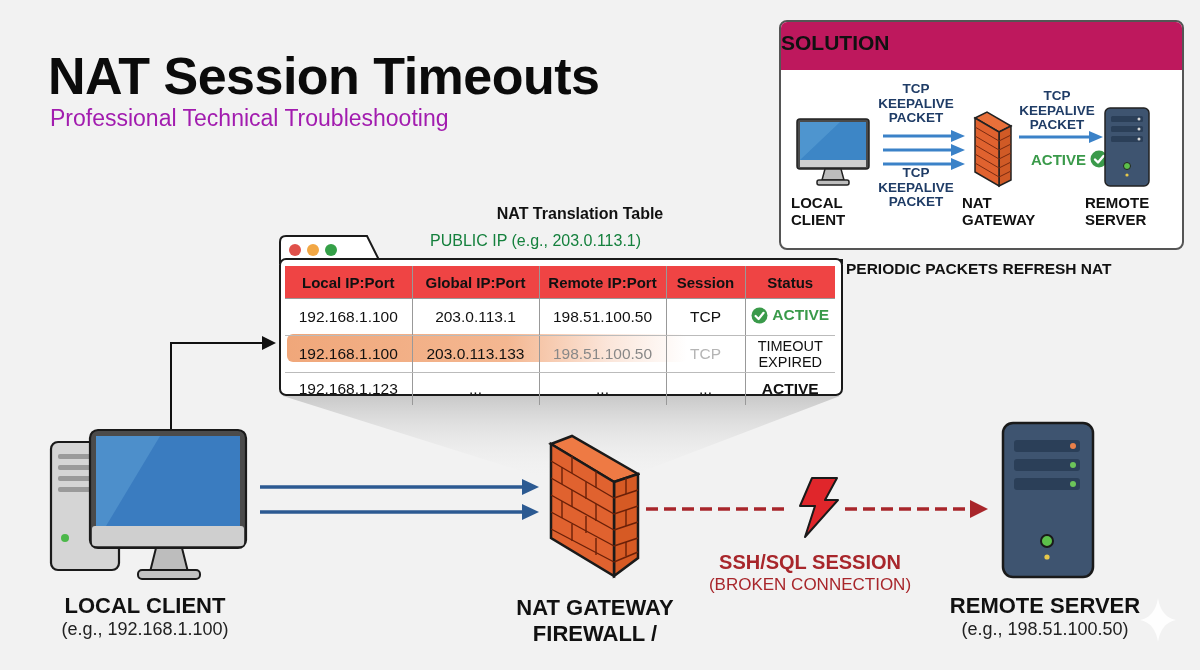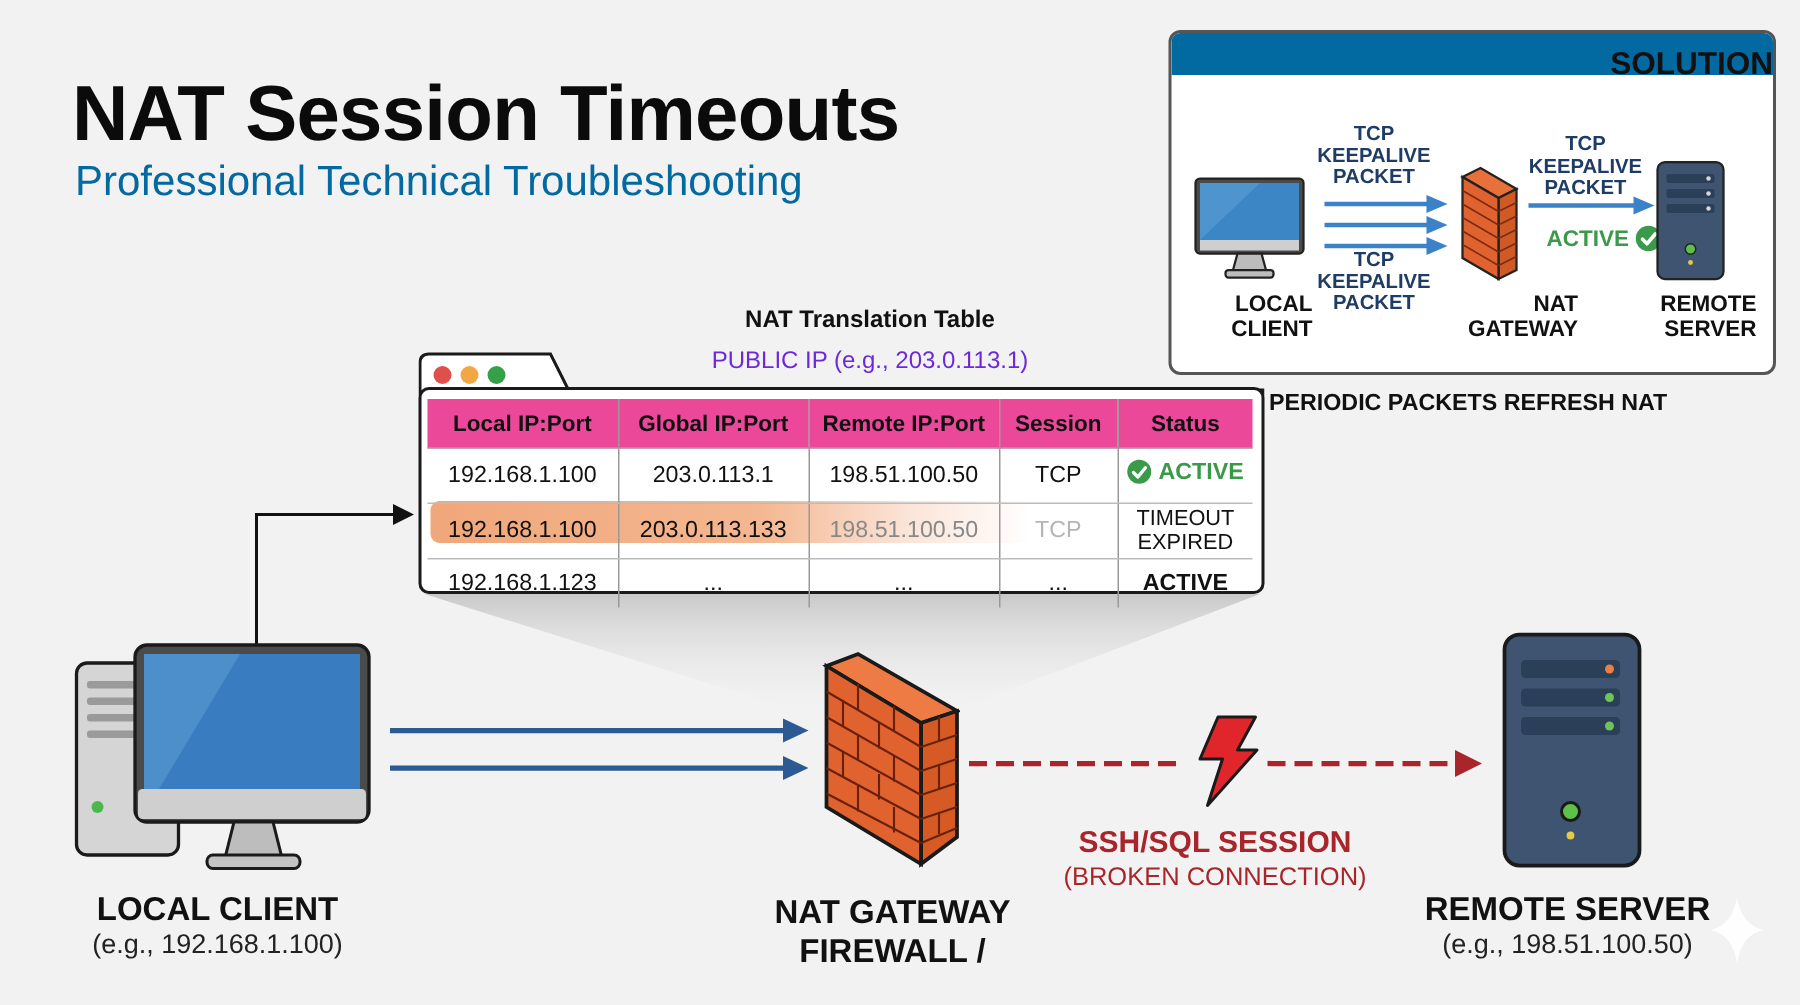--- a/index.html
+++ b/index.html
@@ -7,57 +7,57 @@
     width: 1200px; height: 670px; position: relative; overflow: hidden;
     background: #f2f2f2;
     font-family: "Liberation Sans", "DejaVu Sans", sans-serif;
     color: #111;
   }
   .abs { position: absolute; }
   .title {
     left: 48px; top: 46px; font-size: 52px; font-weight: 700; letter-spacing: -0.5px;
     color: #0b0b0b; white-space: nowrap;
   }
-  .subtitle { left: 50px; top: 105px; font-size: 28px; color: #0369a1; white-space: nowrap; }
+  .subtitle { left: 50px; top: 105px; font-size: 23px; color: #a21caf; white-space: nowrap; }
 
   
   .solution {
     left: 779px; top: 20px; width: 401px; height: 226px;
     border: 2px solid #555; border-radius: 8px; background: #fff; overflow: hidden;
   }
   .solution-header {
-    height: 28px; background: #0369a1; text-align: right; line-height: 42px;
+    height: 48px; background: #be185d; text-align: left; line-height: 42px;
     font-size: 21px; font-weight: 700; color: #111;
   }
-  .sol-label { font-weight: 700; font-size: 15px; text-align: right; line-height: 17px; color: #111; white-space: nowrap; }
+  .sol-label { font-weight: 700; font-size: 15px; text-align: left; line-height: 17px; color: #111; white-space: nowrap; }
   .sol-packet { font-weight: 700; font-size: 13.5px; text-align: center; line-height: 14.5px; color: #1f3c66; white-space: nowrap; }
   .sol-active { font-weight: 700; font-size: 15px; color: #3a9a4a; white-space: nowrap; }
 
   .solution-note {
     left: 846px; top: 259px; width: 320px; text-align: left;
     font-size: 15.5px; font-weight: 700; line-height: 19px; color: #111;
   }
 
   
   .table-title { left: 430px; top: 205px; width: 300px; text-align: center; font-size: 16px; font-weight: 700; white-space: nowrap; }
-  .table-sub { left: 430px; top: 232px; width: 300px; text-align: center; font-size: 16px; color: #6d28d9; white-space: nowrap; }
+  .table-sub { left: 430px; top: 232px; width: 300px; text-align: left; font-size: 16px; color: #15803d; white-space: nowrap; }
 
   .nat-window { left: 279px; top: 258px; width: 564px; height: 138px; }
   .nat-window .body {
     position: absolute; left: 0; top: 0; width: 564px; height: 138px; box-sizing: border-box;
     border: 2px solid #1a1a1a; border-radius: 7px; background: #fff;
   }
   .dot { position: absolute; width: 12px; height: 12px; border-radius: 50%; top: -14px; }
 
   table.nat {
     position: absolute; left: 6px; top: 8px; width: 550px; border-collapse: collapse;
     font-size: 15.5px; table-layout: fixed;
   }
   table.nat th {
-    background: #ec4899; font-weight: 700; height: 30px; font-size: 15px; color: #111;
+    background: #ef4444; font-weight: 700; height: 30px; font-size: 15px; color: #111;
     border-right: 1px solid #999; border-bottom: 1px solid #999;
   }
   table.nat td {
     height: 34px; text-align: center; color: #111; border-right: 1px solid #999; border-bottom: 1px solid #bbb;
     position: relative;
   }
   table.nat tr:last-child td { border-bottom: none; height: 30px; }
   table.nat th:last-child, table.nat td:last-child { border-right: none; }
   tr.expired td { background: transparent; }
   .expired-bg {

